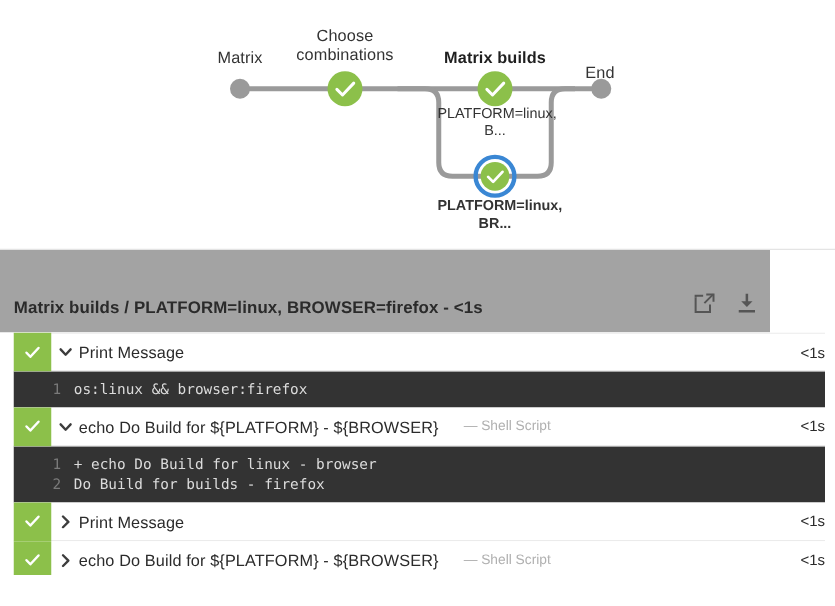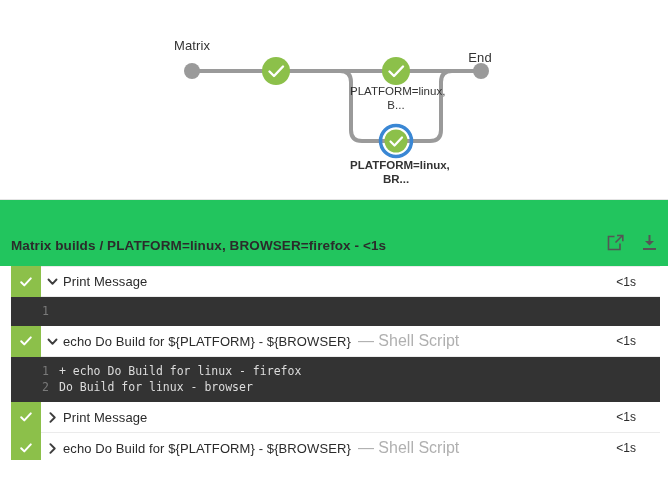--- a/index.html
+++ b/index.html
@@ -48,23 +48,23 @@
     position:absolute;
     left:0; top:199px;
     width:668px; height:1px;
     background:#e4e4e4;
   }
 
   
   .log-header {
     position: absolute;
     left: 0; top: 200px;
-    width: 668px;
+    width: 616px;
     height: 66px;
-    background: #22c55e;
+    background: #a3a3a3;
   }
   .log-title {
     position:absolute;
     left: 11px; top: 38px;
     font-size: 13.5px;
     font-weight: bold;
     color: #2b2b2b;
     letter-spacing: 0.1px;
     white-space: nowrap;
   }
@@ -110,28 +110,28 @@
     color: #4a4a4a;
   }
   .chev svg { display:block; }
   .step-title {
     font-size: 13px;
     color: #2b2b2b;
     white-space:nowrap;
     letter-spacing: 0.1px;
   }
   .step-type {
-    font-size: 16px;
+    font-size: 11px;
     color: #b0b0b0;
-    margin-left: 7px;
+    margin-left: 20px;
     white-space:nowrap;
   }
   .step-dur {
     margin-left:auto;
-    margin-right: 24px;
+    margin-right: 0;
     font-size: 12px;
     color: #2b2b2b;
   }
 
   
   .console {
     margin: 0 8px 0 11px;
     background:#333333;
     padding: 6px 0 7px 0;
     font-family: "DejaVu Sans Mono", "Liberation Mono", monospace;
@@ -177,21 +177,23 @@
       <circle cx="396" cy="71" r="14" fill="#8cc04a"></circle>
       <path d="M 389.5 71.5 L 394 76 L 403 66.5" fill="none" stroke="#ffffff" stroke-width="2.4" stroke-linecap="round" stroke-linejoin="round"></path>
 
       <circle cx="396" cy="141" r="15.5" fill="none" stroke="#3a87d4" stroke-width="3.5"></circle>
       <circle cx="396" cy="141" r="11.5" fill="#8cc04a"></circle>
       <path d="M 390.5 141.5 L 394.5 145.5 L 402 137.5" fill="none" stroke="#ffffff" stroke-width="2.2" stroke-linecap="round" stroke-linejoin="round"></path>
     </svg>
 
     <div class="stage-label" style="left:163px; top:38px; width:58px;">Matrix</div>
 
-
+    <div class="stage-label" style="left:226px; top:21px; width:100px;">Choose combinations</div>
+
+    <div class="stage-label bold" style="left:341px; top:38px; width:110px;">Matrix builds</div>
 
     <div class="stage-label" style="left:452px; top:38px; width:56px;margin-top:12px;">End</div>
 
     <div class="node-label" style="left:350px; top:84px;">PLATFORM=linux, B...</div>
 
     <div class="node-label bold" style="left:350px; top:158px;">PLATFORM=linux, BR...</div>
   </div>
 
   <div class="panel-divider"></div>
 
@@ -227,45 +229,46 @@
           <svg width="11" height="11" viewBox="0 0 11 11">
             <path d="M1.5 3.5 L5.5 7.8 L9.5 3.5" fill="none" stroke="#3d3d3d" stroke-width="1.9" stroke-linecap="round" stroke-linejoin="round"></path>
           </svg>
         </div>
         <span class="step-title">Print Message</span>
         <span class="step-dur">&lt;1s</span>
       </div>
       <div class="console">
         <div class="console-line">
           <span class="ln">1</span>
+          <span class="ctext">os:linux &amp;&amp; browser:firefox</span>
         </div>
       </div>
       <div class="step-row">
         <div class="status-cell" style="background: rgb(140, 192, 74);">
           <svg width="16" height="16" viewBox="0 0 16 16">
             <path d="M3.2 8.2 L6.3 11.4 L12.8 4.4" fill="none" stroke="#ffffff" stroke-width="2" stroke-linecap="round" stroke-linejoin="round"></path>
           </svg>
         </div>
         <div class="chev">
           <svg width="11" height="11" viewBox="0 0 11 11">
             <path d="M1.5 3.5 L5.5 7.8 L9.5 3.5" fill="none" stroke="#3d3d3d" stroke-width="1.9" stroke-linecap="round" stroke-linejoin="round"></path>
           </svg>
         </div>
         <span class="step-title">echo Do Build for ${PLATFORM} - ${BROWSER}</span>
         <span class="step-type">— Shell Script</span>
         <span class="step-dur">&lt;1s</span>
       </div>
       <div class="console">
         <div class="console-line">
           <span class="ln">1</span>
-          <span class="ctext">+ echo Do Build for linux - firefox</span>
+          <span class="ctext">+ echo Do Build for linux - browser</span>
         </div>
         <div class="console-line">
           <span class="ln">2</span>
-          <span class="ctext">Do Build for linux - browser</span>
+          <span class="ctext">Do Build for builds - firefox</span>
         </div>
       </div>
       <div class="step-row">
         <div class="status-cell" style="background: rgb(140, 192, 74);">
           <svg width="16" height="16" viewBox="0 0 16 16">
             <path d="M3.2 8.2 L6.3 11.4 L12.8 4.4" fill="none" stroke="#ffffff" stroke-width="2" stroke-linecap="round" stroke-linejoin="round"></path>
           </svg>
         </div>
         <div class="chev">
           <svg width="11" height="11" viewBox="0 0 11 11">

